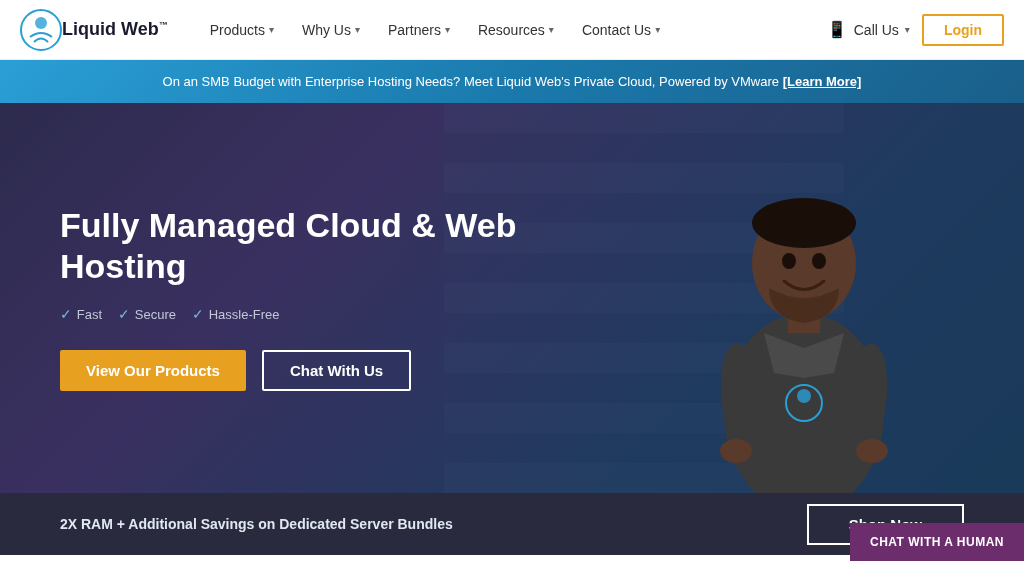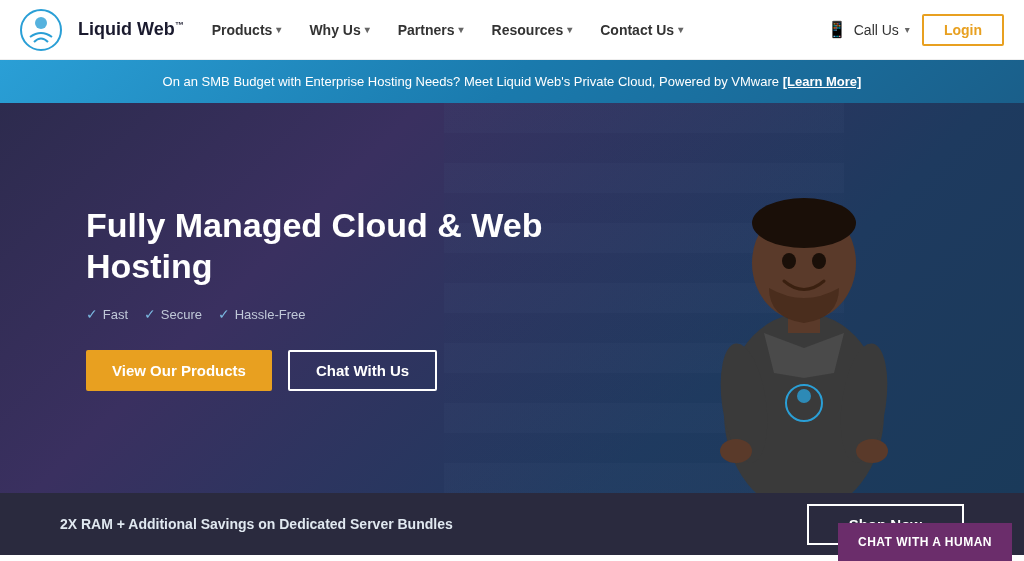--- a/index.html
+++ b/index.html
@@ -8,37 +8,37 @@
     
     .navbar {
       display: flex; align-items: center;
       background: #fff;
       height: 60px;
       padding: 0 20px;
       border-bottom: 1px solid #eee;
       position: relative; z-index: 10;
     }
     .logo-area {
-      display: flex; align-items: center; gap: 16px;
-      margin-right: 16px;
+      display: flex; align-items: center; gap: 0;
+      margin-right: 30px;
     }
     .logo-icon {
       width: 42px; height: 42px;
     }
     .logo-text {
       font-size: 18px; font-weight: 700; color: #1a1a2e;
     }
     .logo-text sup { font-size: 9px; }
     .nav-links {
       display: flex; align-items: center; gap: 4px; flex: 1;
     }
     .nav-item {
       display: flex; align-items: center; gap: 4px;
       padding: 8px 12px;
-      font-size: 14px; font-weight: 700; color: #333;
+      font-size: 14px; font-weight: 400; color: #333;
       cursor: pointer;
       white-space: nowrap;
     }
     .chevron { font-size: 10px; color: #666; }
     .nav-right {
       display: flex; align-items: center; gap: 12px; margin-left: auto;
     }
     .call-us {
       display: flex; align-items: center; gap: 6px;
       font-size: 14px; font-weight: 500; color: #333; cursor: pointer;
@@ -64,21 +64,21 @@
       position: relative; z-index: 9;
     }
     .announcement-bar a { color: #fff; font-weight: 600; margin-top: 40px; }
 
     
     .hero {
       background: linear-gradient(135deg, #2d2b4e 0%, #3a3060 30%, #1e3a5f 70%, #1a3a5a 100%);
       position: relative;
       height: 390px;
       overflow: hidden;
-      display: flex; align-items: center; padding-left: 26px;
+      display: flex; align-items: center;
     }
     
     .hero::before {
       content: '';
       position: absolute; top: 0; right: 180px; bottom: 0;
       width: 400px;
       background: repeating-linear-gradient(
         180deg,
         rgba(60,80,120,0.3) 0px, rgba(60,80,120,0.3) 30px,
         rgba(40,60,100,0.2) 30px, rgba(40,60,100,0.2) 60px
@@ -157,21 +157,21 @@
       border: 2px solid #fff;
       color: #fff;
       padding: 10px 40px;
       font-size: 15px; font-weight: 700;
       cursor: pointer;
     }
 
     
     .chat-human-btn {
       position: fixed;
-      bottom: 0; right: 12px;
+      bottom: 0; right: 0;
       background: #6b2d6b;
       color: #fff;
       padding: 12px 20px;
       font-size: 12px; font-weight: 700;
       text-transform: uppercase;
       letter-spacing: 0.5px;
       cursor: pointer;
       border: none;
       z-index: 100;
     }

